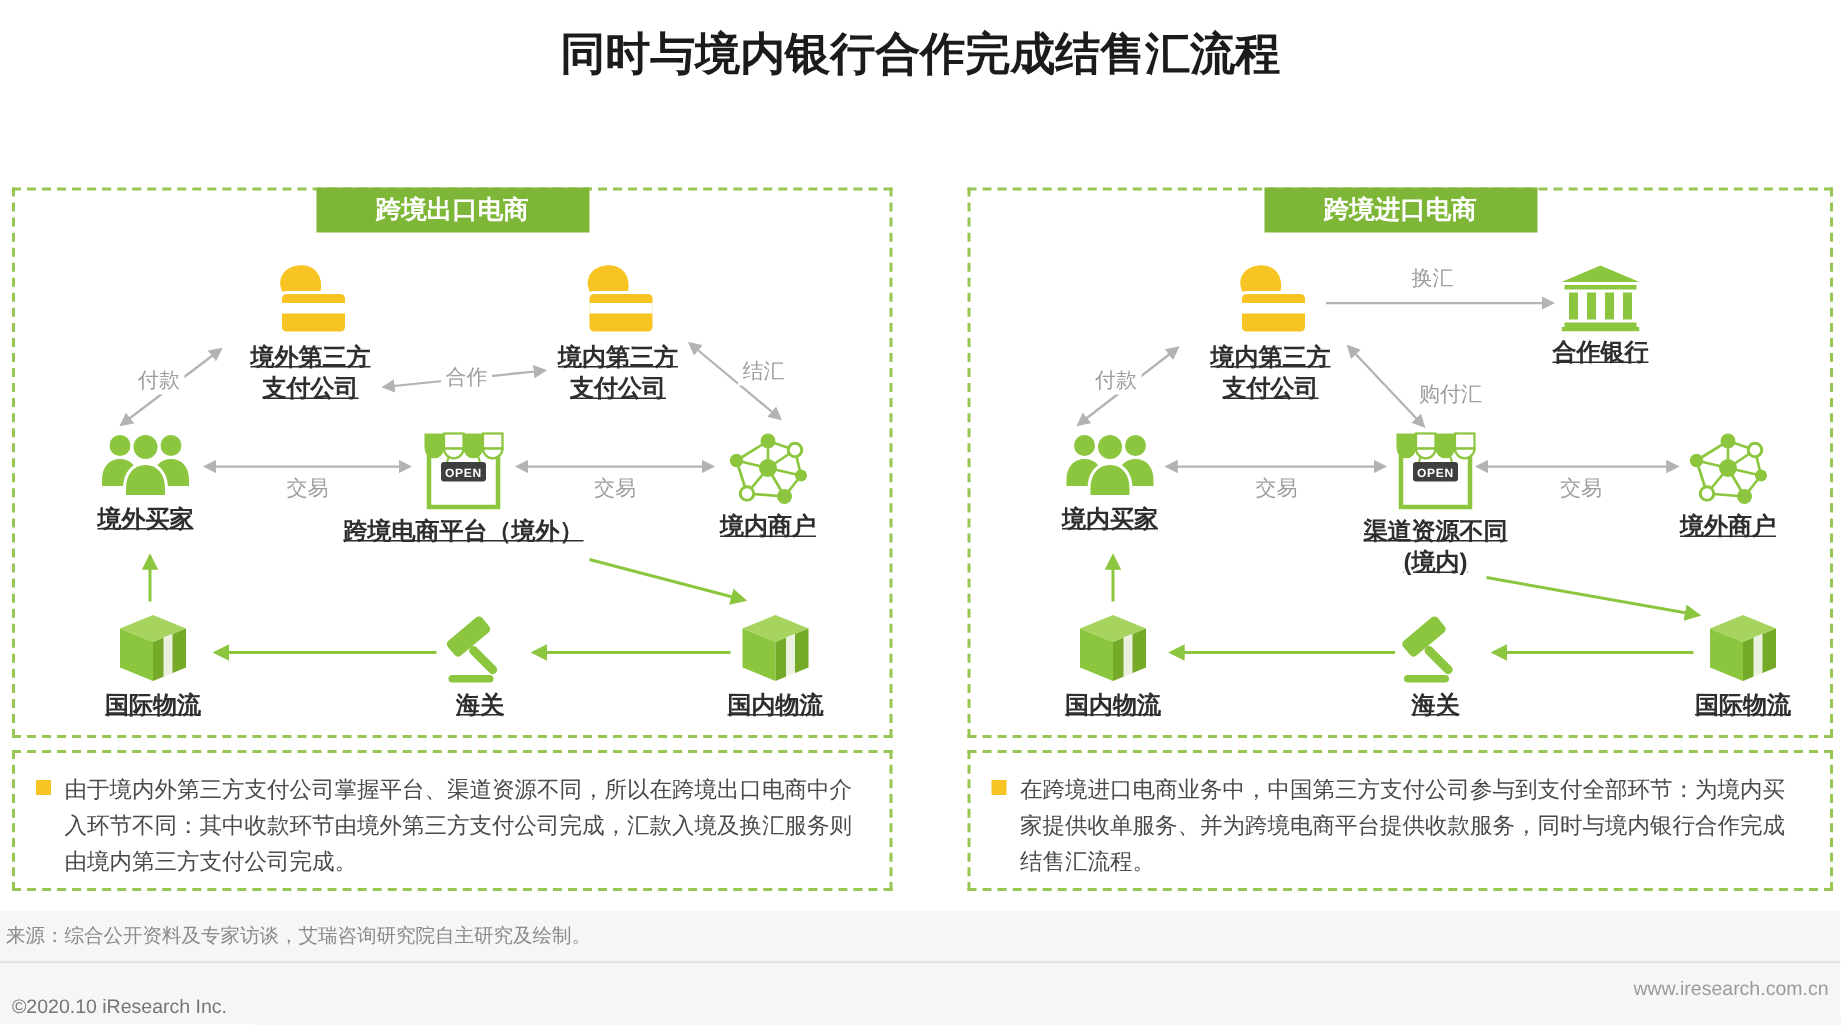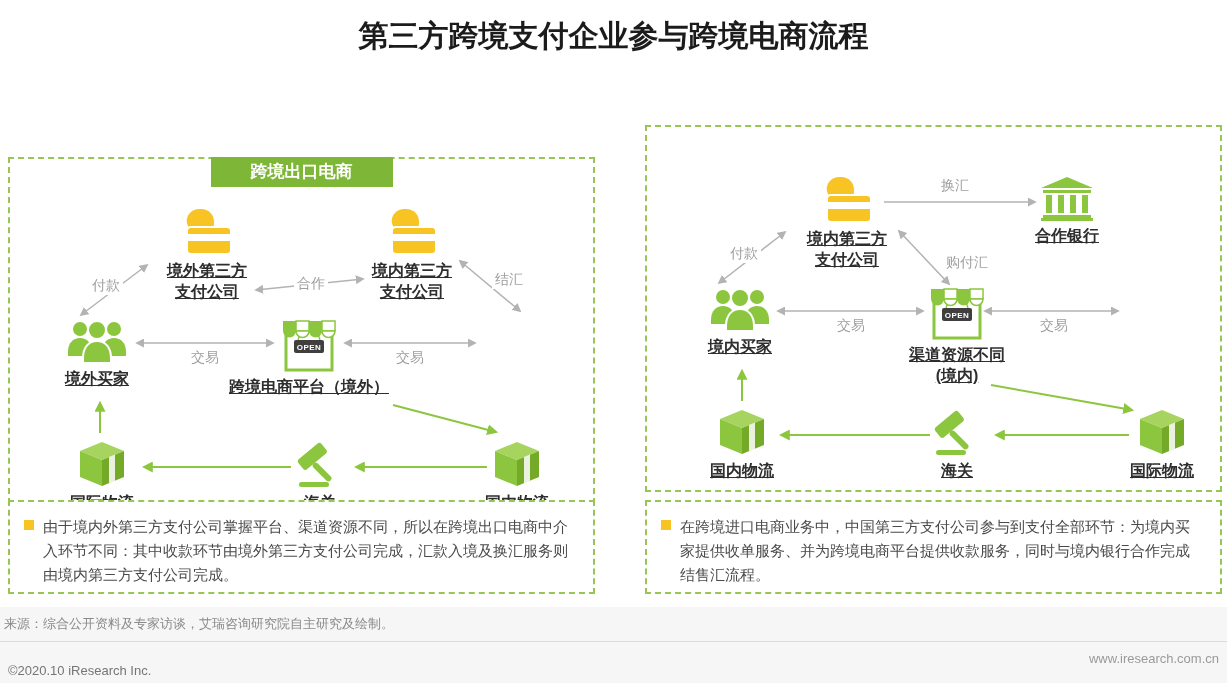--- a/index.html
+++ b/index.html
@@ -31,23 +31,23 @@
   .source { position:absolute; left:4px; top:615px; font-size:13px; color:#8a8a8a; }
   .divider { position:absolute; left:0; top:641px; width:100%; height:1px; background:#dcdcdc; }
   .copyright { position:absolute; left:8px; top:651px; font-size:13px; color:#757575;margin-top:12px; }
   .website { position:absolute; right:8px; top:651px; font-size:13px; color:#9a9a9a; }
 </style>
 </head>
 <body>
 
 <div class="page">
 
-  <h1 class="title">第三方跨境支付企业参与跨境电商流程</h1>
-
-  <section class="panel" style="left:8px;width:587px;margin-top:32px;">
+  <h1 class="title">同时与境内银行合作完成结售汇流程</h1>
+
+  <section class="panel" style="left:8px;width:587px;">
     <div class="panel-header">跨境出口电商</div>
 
     <svg class="wires" width="587" height="367" viewBox="0 0 587 367">
       <defs>
         <marker id="gaL" viewBox="0 0 10 10" refX="8" refY="5" markerWidth="6" markerHeight="6" orient="auto-start-reverse">
           <path d="M0 0 L10 5 L0 10 Z" fill="#b3b3b3"></path>
         </marker>
         <marker id="gnL" viewBox="0 0 10 10" refX="8" refY="5" markerWidth="5.5" markerHeight="5.5" orient="auto-start-reverse">
           <path d="M0 0 L10 5 L0 10 Z" fill="#8CC63F"></path>
         </marker>
@@ -112,20 +112,33 @@
         <path d="M1 13 a6.5 6.5 0 0 0 13 0 Z" fill="#8CC63F"></path>
         <path d="M14 13 a6.5 6.5 0 0 0 13 0 Z" fill="#ffffff" stroke="#8CC63F" stroke-width="1.5"></path>
         <path d="M27 13 a6.5 6.5 0 0 0 13 0 Z" fill="#8CC63F"></path>
         <path d="M40 13 a6.5 6.5 0 0 0 13 0 Z" fill="#ffffff" stroke="#8CC63F" stroke-width="1.5"></path>
         <rect x="12" y="22" width="30" height="13" rx="2" fill="#3f3f3f"></rect>
         <text x="27" y="32" text-anchor="middle" font-size="8" font-weight="bold" letter-spacing="0.5" fill="#ffffff" font-family="Liberation Sans, sans-serif">OPEN</text>
       </svg>
       <div class="nlabel">跨境电商平台（境外）</div>
     </div>
 
+    <div class="node" style="left:502px;top:160px;">
+      <svg width="54" height="50" viewBox="0 0 54 50">
+        <path d="M27 25 L27 7 M27 25 L45 13 M27 25 L49 30 M27 25 L38 44 M27 25 L13 42 M27 25 L6 20 M27 7 L45 13 M45 13 L49 30 M49 30 L38 44 M38 44 L13 42 M13 42 L6 20 M6 20 L27 7" stroke="#8CC63F" stroke-width="1.8" fill="none"></path>
+        <circle cx="27" cy="25" r="6" fill="#8CC63F"></circle>
+        <circle cx="27" cy="7" r="5" fill="#8CC63F"></circle>
+        <circle cx="49" cy="30" r="4" fill="#8CC63F"></circle>
+        <circle cx="38" cy="44" r="5" fill="#8CC63F"></circle>
+        <circle cx="6" cy="20" r="4.5" fill="#8CC63F"></circle>
+        <circle cx="45" cy="13" r="4.5" fill="#ffffff" stroke="#8CC63F" stroke-width="2"></circle>
+        <circle cx="13" cy="42" r="4.5" fill="#ffffff" stroke="#8CC63F" stroke-width="2"></circle>
+      </svg>
+      <div class="nlabel">境内商户</div>
+    </div>
 
     <div class="node" style="left:92px;top:281px;">
       <svg width="52" height="48" viewBox="0 0 52 48">
         <polygon points="26,2 48,11 26,20 4,11" fill="#A6D45F"></polygon>
         <polygon points="4,11 26,20 26,46 4,37" fill="#8CC63F"></polygon>
         <polygon points="48,11 26,20 26,46 48,37" fill="#74AA28"></polygon>
         <polygon points="33,17 39,14.5 39,41 33,43.5" fill="#ffffff" opacity="0.85"></polygon>
       </svg>
       <div class="nlabel">国际物流</div>
     </div>
@@ -151,20 +164,21 @@
       <div class="nlabel">国内物流</div>
     </div>
   </section>
 
   <section class="note" style="left:8px;width:587px;">
     <span class="bullet"></span>
     <p>由于境内外第三方支付公司掌握平台、渠道资源不同，所以在跨境出口电商中介入环节不同：其中收款环节由境外第三方支付公司完成，汇款入境及换汇服务则由境内第三方支付公司完成。</p>
   </section>
 
   <section class="panel" style="left:645px;width:577px;">
+    <div class="panel-header">跨境进口电商</div>
 
     <svg class="wires" width="577" height="367" viewBox="0 0 577 367">
       <defs>
         <marker id="gaR" viewBox="0 0 10 10" refX="8" refY="5" markerWidth="6" markerHeight="6" orient="auto-start-reverse">
           <path d="M0 0 L10 5 L0 10 Z" fill="#b3b3b3"></path>
         </marker>
         <marker id="gnR" viewBox="0 0 10 10" refX="8" refY="5" markerWidth="5.5" markerHeight="5.5" orient="auto-start-reverse">
           <path d="M0 0 L10 5 L0 10 Z" fill="#8CC63F"></path>
         </marker>
       </defs>
@@ -235,20 +249,33 @@
         <path d="M1 13 a6.5 6.5 0 0 0 13 0 Z" fill="#8CC63F"></path>
         <path d="M14 13 a6.5 6.5 0 0 0 13 0 Z" fill="#ffffff" stroke="#8CC63F" stroke-width="1.5"></path>
         <path d="M27 13 a6.5 6.5 0 0 0 13 0 Z" fill="#8CC63F"></path>
         <path d="M40 13 a6.5 6.5 0 0 0 13 0 Z" fill="#ffffff" stroke="#8CC63F" stroke-width="1.5"></path>
         <rect x="12" y="22" width="30" height="13" rx="2" fill="#3f3f3f"></rect>
         <text x="27" y="32" text-anchor="middle" font-size="8" font-weight="bold" letter-spacing="0.5" fill="#ffffff" font-family="Liberation Sans, sans-serif">OPEN</text>
       </svg>
       <div class="nlabel wrap100">渠道资源不同(境内)</div>
     </div>
 
+    <div class="node" style="left:505px;top:160px;">
+      <svg width="54" height="50" viewBox="0 0 54 50">
+        <path d="M27 25 L27 7 M27 25 L45 13 M27 25 L49 30 M27 25 L38 44 M27 25 L13 42 M27 25 L6 20 M27 7 L45 13 M45 13 L49 30 M49 30 L38 44 M38 44 L13 42 M13 42 L6 20 M6 20 L27 7" stroke="#8CC63F" stroke-width="1.8" fill="none"></path>
+        <circle cx="27" cy="25" r="6" fill="#8CC63F"></circle>
+        <circle cx="27" cy="7" r="5" fill="#8CC63F"></circle>
+        <circle cx="49" cy="30" r="4" fill="#8CC63F"></circle>
+        <circle cx="38" cy="44" r="5" fill="#8CC63F"></circle>
+        <circle cx="6" cy="20" r="4.5" fill="#8CC63F"></circle>
+        <circle cx="45" cy="13" r="4.5" fill="#ffffff" stroke="#8CC63F" stroke-width="2"></circle>
+        <circle cx="13" cy="42" r="4.5" fill="#ffffff" stroke="#8CC63F" stroke-width="2"></circle>
+      </svg>
+      <div class="nlabel">境外商户</div>
+    </div>
 
     <div class="node" style="left:95px;top:281px;">
       <svg width="52" height="48" viewBox="0 0 52 48">
         <polygon points="26,2 48,11 26,20 4,11" fill="#A6D45F"></polygon>
         <polygon points="4,11 26,20 26,46 4,37" fill="#8CC63F"></polygon>
         <polygon points="48,11 26,20 26,46 48,37" fill="#74AA28"></polygon>
         <polygon points="33,17 39,14.5 39,41 33,43.5" fill="#ffffff" opacity="0.85"></polygon>
       </svg>
       <div class="nlabel">国内物流</div>
     </div>

